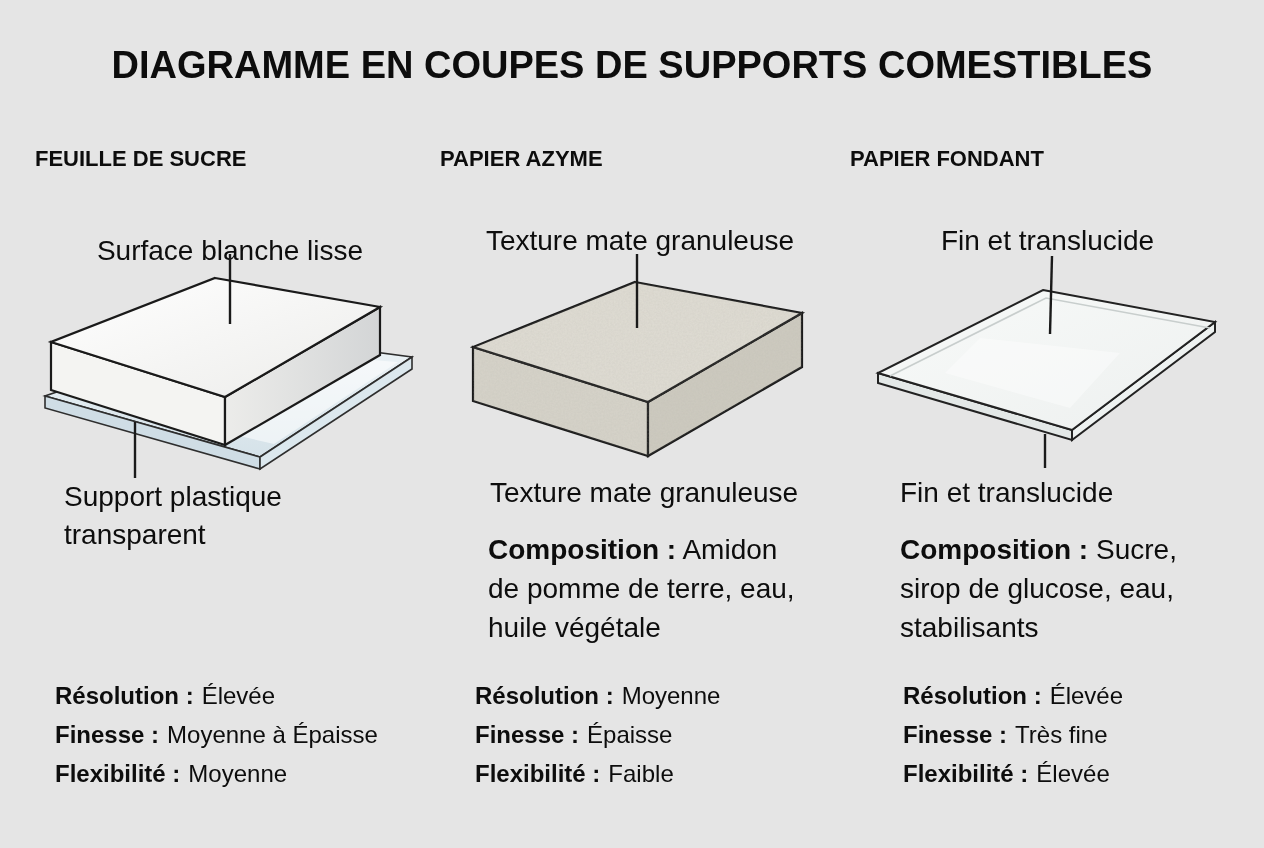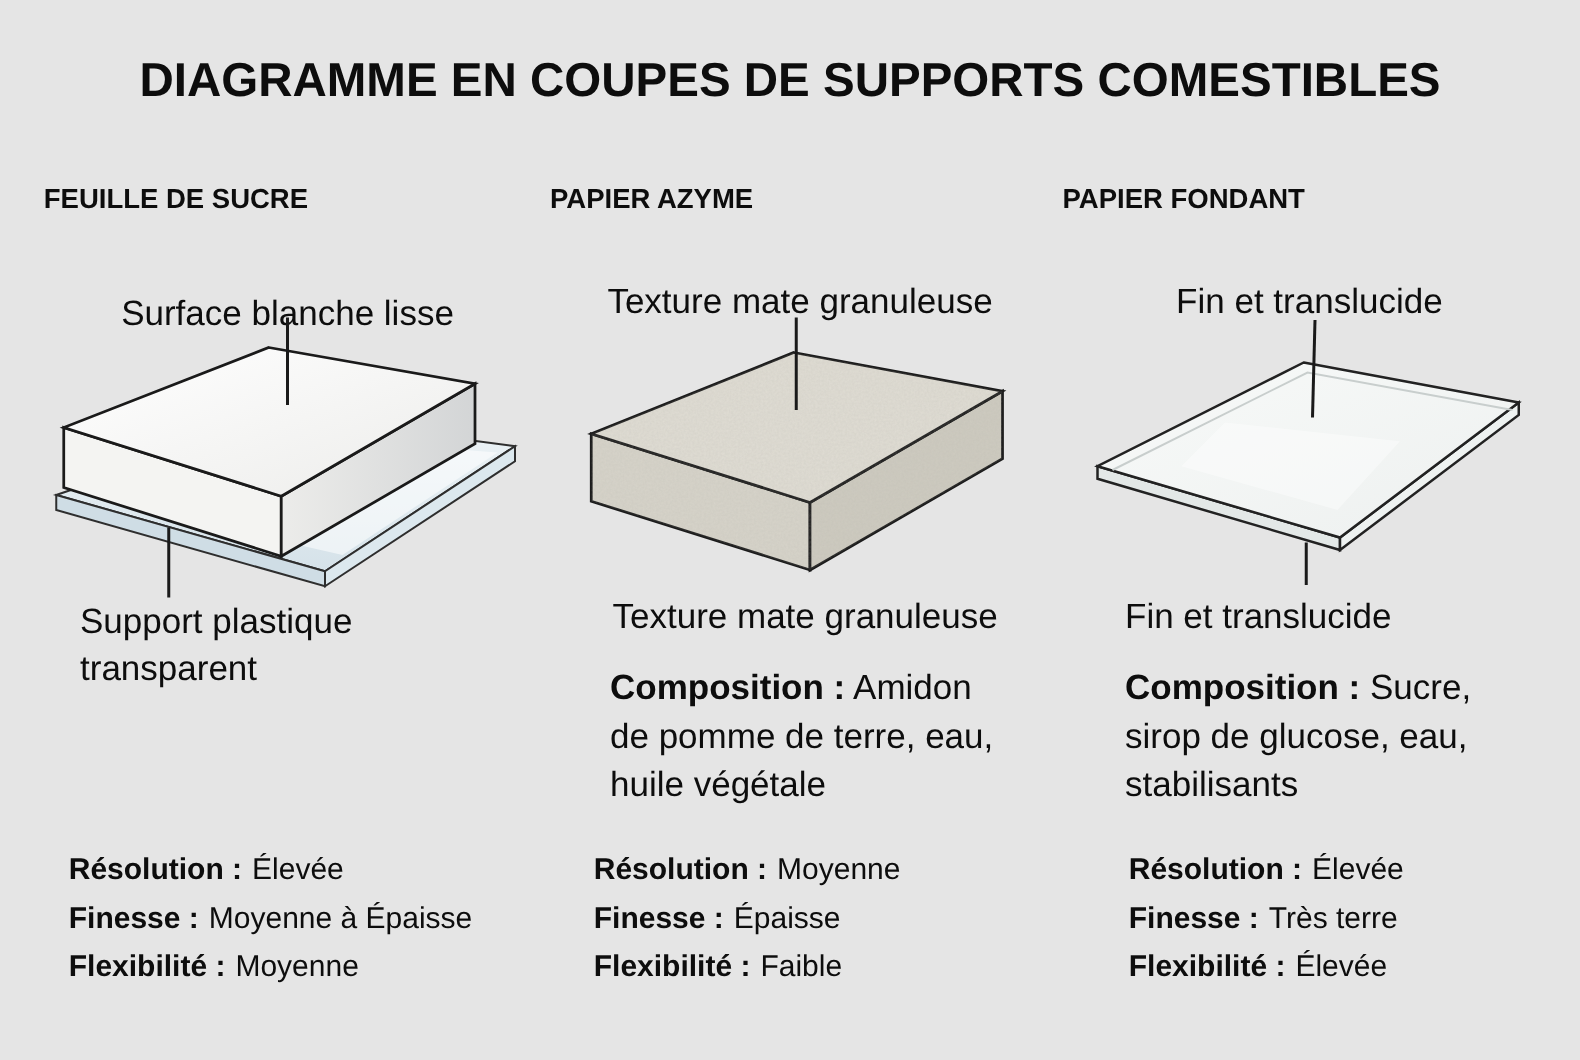--- a/index.html
+++ b/index.html
@@ -136,17 +136,17 @@
   </div>
 
   <div class="stats s2">
     <div class="stat-row"><span class="k">Résolution :</span><span class="v">Moyenne</span></div>
     <div class="stat-row"><span class="k">Finesse :</span><span class="v">Épaisse</span></div>
     <div class="stat-row"><span class="k">Flexibilité :</span><span class="v">Faible</span></div>
   </div>
 
   <div class="stats s3">
     <div class="stat-row"><span class="k">Résolution :</span><span class="v">Élevée</span></div>
-    <div class="stat-row"><span class="k">Finesse :</span><span class="v">Très terre</span></div>
+    <div class="stat-row"><span class="k">Finesse :</span><span class="v">Très fine</span></div>
     <div class="stat-row"><span class="k">Flexibilité :</span><span class="v">Élevée</span></div>
   </div>
 
 </div>
 
 </body></html>

